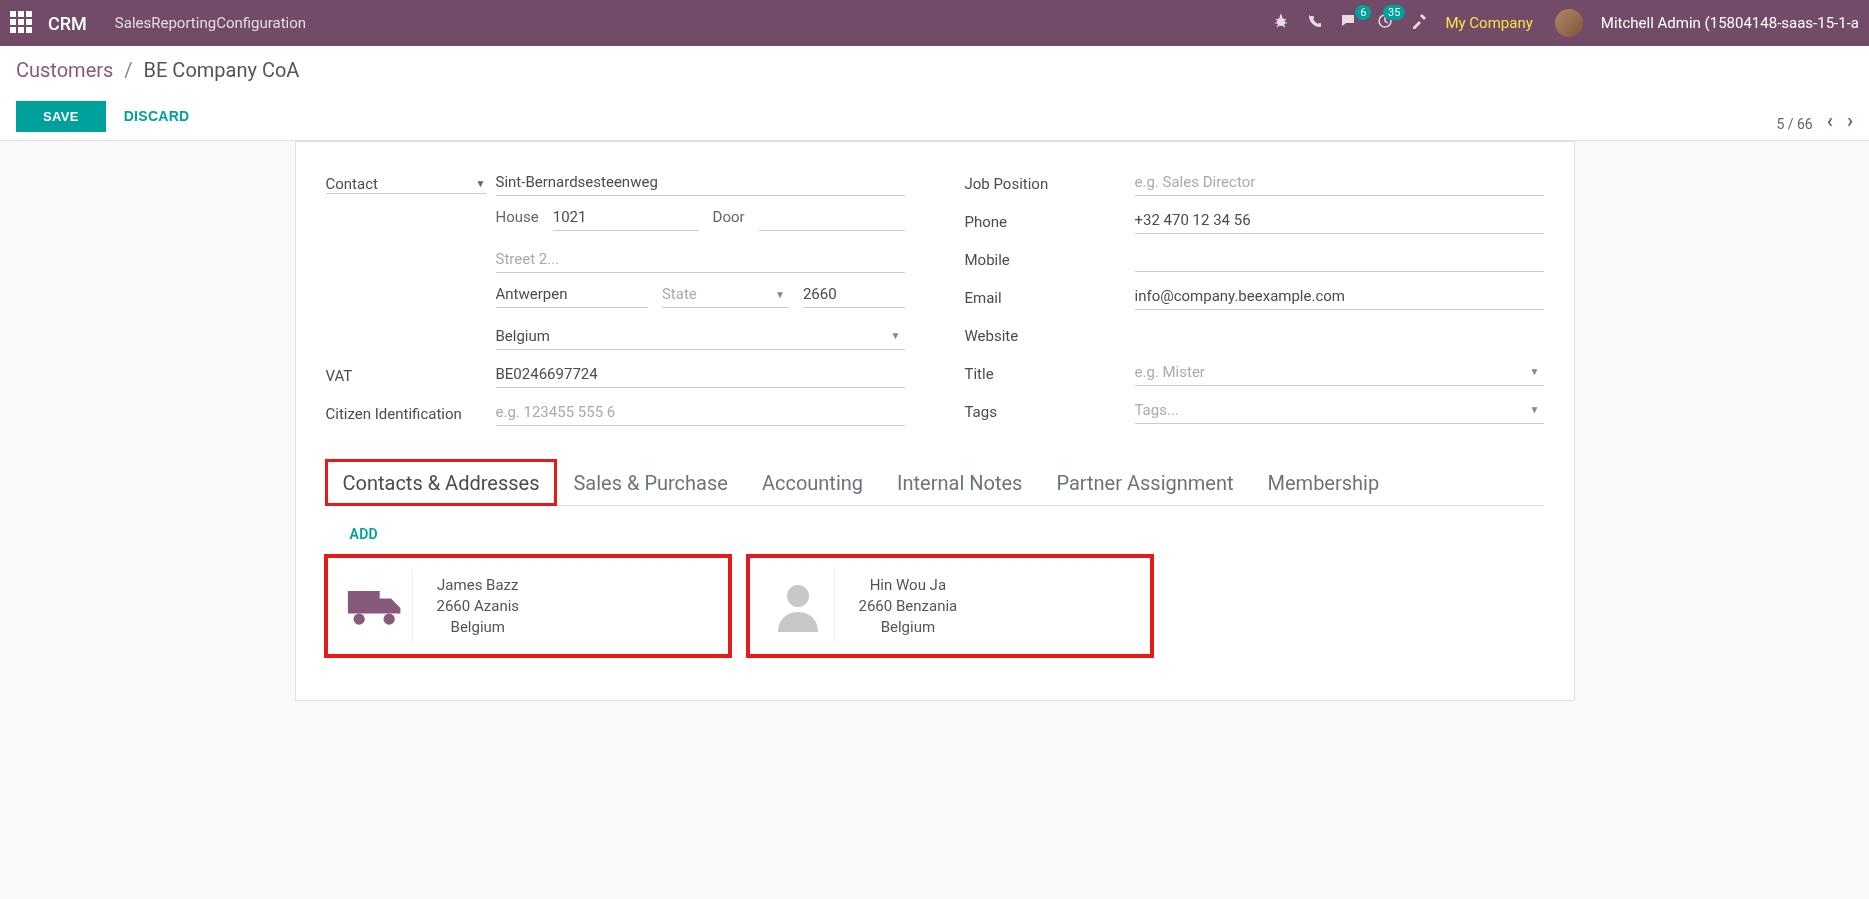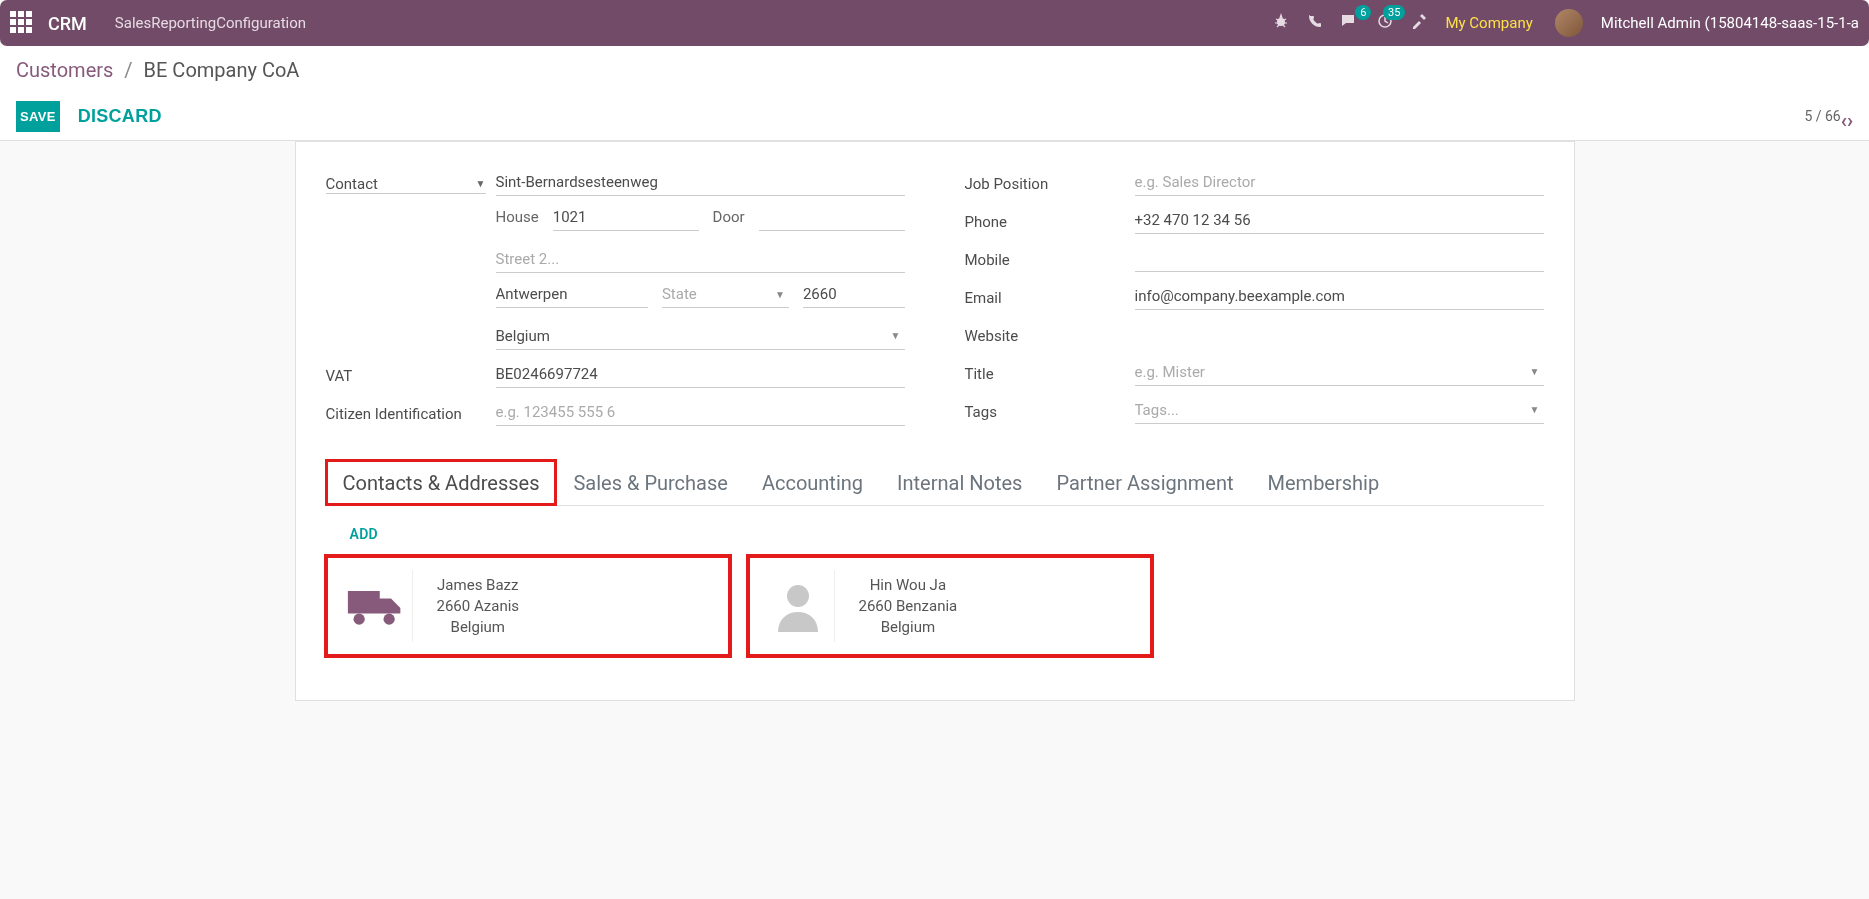--- a/index.html
+++ b/index.html
@@ -1,37 +1,37 @@
 <!DOCTYPE html>
 <html><head>
 <meta charset="utf-8">
 <style>
 * { box-sizing: border-box; margin: 0; padding: 0; }
 body { font-family: -apple-system, BlinkMacSystemFont, "Segoe UI", Roboto, Helvetica, Arial, sans-serif; font-size: 14px; color: #4c4c4c; background: #f9f9f9; }
-.topbar { background: #714b67; color: #fff; height: 46px; display: flex; align-items: center; padding: 0 10px; border-radius: 7px; }
+.topbar { background: #714b67; color: #fff; height: 46px; display: flex; align-items: center; padding: 0 10px; }
 .apps-icon { width: 24px; height: 24px; display: grid; grid-template-columns: repeat(3,6px); grid-template-rows: repeat(3,6px); gap: 2px; margin-right: 14px; cursor: pointer; }
 .apps-icon span { background: #fff; width: 6px; height: 6px; }
 .brand { color: #fff; font-size: 18px; font-weight: 500; margin-right: 28px; cursor: pointer; }
 .nav-links { display: flex; flex: 1; }
 .nav-links a { color: #e7dbe3; text-decoration: none; font-size: 15px; cursor: pointer; }
 .top-right { display: flex; align-items: center; gap: 18px; margin-left: auto; }
 .top-icon { position: relative; color: #e7dbe3; font-size: 16px; cursor: pointer; }
 .badge { position: absolute; top: -8px; right: -12px; background: #00a09d; color: #fff; border-radius: 10px; font-size: 11px; padding: 1px 5px; min-width: 16px; text-align: center; }
 .company-name { color: #fde047; font-size: 15px; cursor: pointer; }
 .avatar { width: 28px; height: 28px; border-radius: 50%; background: linear-gradient(135deg,#b08968,#7f5539); margin-left: 4px; }
 .user-name { color: #fff; font-size: 15px; white-space: nowrap; overflow: hidden; }
 
 .header-area { background: #fff; padding: 12px 16px 8px 16px; border-bottom: 1px solid #e0e0e0; }
 .breadcrumb { font-size: 20px; color: #555; margin-bottom: 18px; }
 .breadcrumb a { color: #875a7b; text-decoration: none; cursor: pointer; }
 .breadcrumb span.sep { color: #888; margin: 0 6px; }
 .actions-row { display: flex; align-items: center; }
-.btn-save { background: #00a09d; color: #fff; border: none; padding: 8px 4px; font-size: 13px; font-weight: 600; cursor: pointer; margin-right: 18px; letter-spacing: 0.3px; }
-.btn-discard { background: transparent; color: #00a09d; border: none; font-size: 18px; font-weight: 600; cursor: pointer; letter-spacing: 0.3px; }
-.pager { margin-left: auto; display: flex; align-items: flex-start; color: #666; font-size: 14px; margin-top: 8px; }
+.btn-save { background: #00a09d; color: #fff; border: none; padding: 8px 27px; font-size: 13px; font-weight: 600; cursor: pointer; margin-right: 18px; letter-spacing: 0.3px; }
+.btn-discard { background: transparent; color: #00a09d; border: none; font-size: 14px; font-weight: 600; cursor: pointer; letter-spacing: 0.3px; }
+.pager { margin-left: auto; display: flex; align-items: flex-end; gap: 14px; color: #666; font-size: 14px; margin-top: 8px; }
 .pager-arrow { color: #875a7b; font-size: 20px; cursor: pointer; font-weight: bold; }
 
 .sheet-wrap { padding: 0 16px; }
 .sheet { background: #fff; border: 1px solid #e0e0e0; max-width: 1280px; margin: 0 auto; padding: 24px 30px 30px 30px; min-height: 560px; }
 .form-cols { display: flex; gap: 60px; }
 .col { flex: 1; }
 .field-row { display: flex; align-items: center; margin-bottom: 6px; min-height: 32px; }
 .field-label { width: 170px; color: #4c4c4c; font-size: 15px; flex-shrink: 0; padding-top: 4px; }
 .field-widget { flex: 1; }
 .input-line { border: none; border-bottom: 1px solid #ccc; padding: 4px 0; font-size: 15px; color: #4c4c4c; width: 100%; background: transparent; font-family: inherit; }

